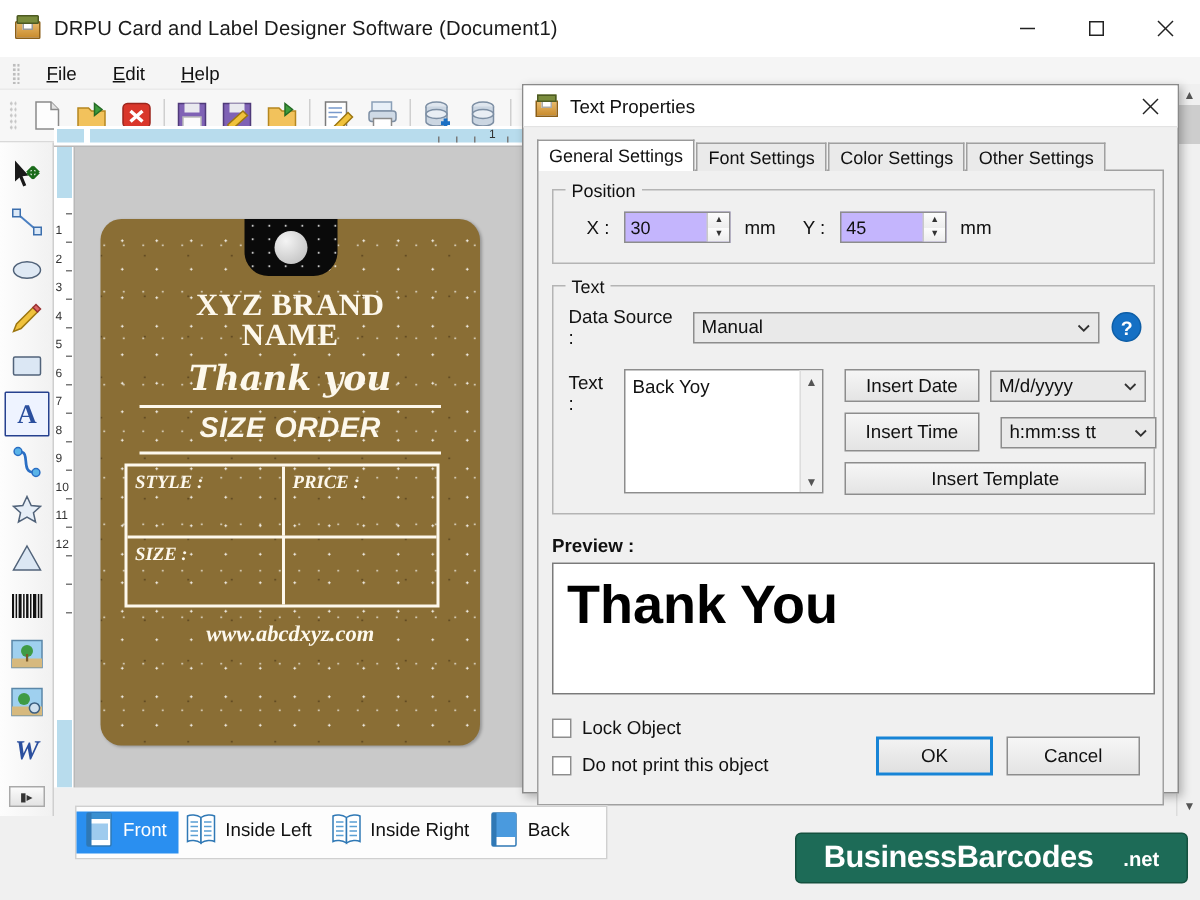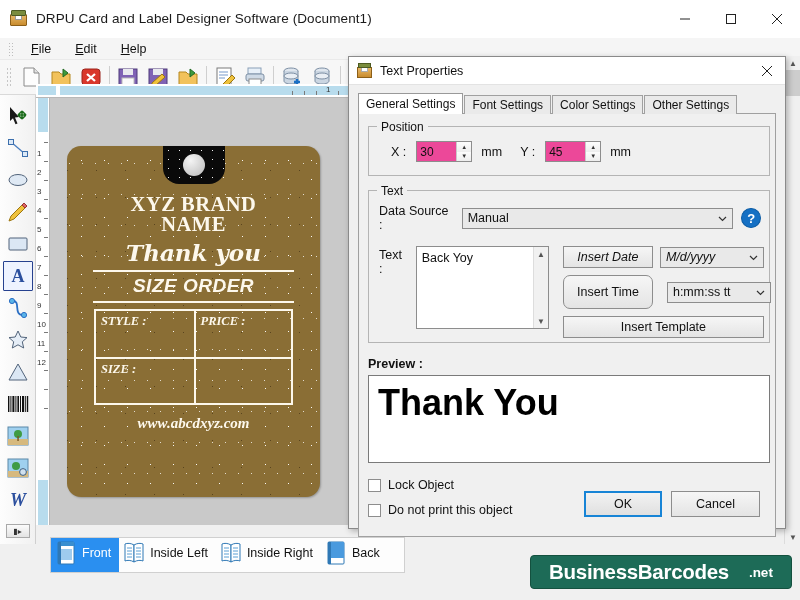--- a/index.html
+++ b/index.html
@@ -112,21 +112,21 @@
     background:radial-gradient(circle at 35% 30%, #f4f4f4, #b9b9b9); }
   .tag-inner { position:absolute; left:0; top:0; width:100%; height:100%;
     padding:0 16px; color:#fdf8ec; text-align:center; }
   .brand { margin-top:48px; font-family:"Liberation Serif", serif; font-weight:bold;
     font-size:20.5px; line-height:20px; letter-spacing:0.5px; }
   .thanks { margin-top:6px; font-family:"DejaVu Serif", serif; font-style:italic; font-weight:bold;
     font-size:23px; line-height:26px; }
   .rule { height:2px; background:#fdf8ec; margin:4px 10px 0 10px; }
   .order { font-family:"Liberation Sans", sans-serif; font-style:italic; font-weight:bold;
     font-size:19px; letter-spacing:0.5px; margin-top:3px; }
-  .fields { margin:6px 11px 0 11px; border:2px solid #fdf8ec; display:grid;
+  .fields { margin:6px 11px 0 0; border:2px solid #fdf8ec; display:grid;
     grid-template-columns:1fr 1fr; }
   .fcell { height:46px; text-align:left; padding:3px 0 0 5px;
     font-family:"Liberation Serif", serif; font-style:italic; font-weight:bold; font-size:12.5px; }
   .fcell.b { border-left:2px solid #fdf8ec; }
   .fcell.r { border-top:2px solid #fdf8ec; }
   .site { margin-top:10px; font-family:"Liberation Serif", serif; font-style:italic;
     font-weight:bold; font-size:15px; }
 
   
   .dialog { position:absolute; left:348px; top:56px; width:438px; height:473px;
@@ -151,21 +151,21 @@
     display:flex; align-items:center; margin-right:1px; }
   .tab.active { background:#ffffff; height:21px; border-color:#999; position:relative; top:0; }
   .tabpage { border:1px solid #a0a0a0; background:#f0f0f0; height:424px;
     margin-top:-1px; position:relative; padding:9px; }
 
   .group { border:1px solid #b4b4b4; position:absolute; }
   .group > .lg { position:absolute; top:-7px; left:8px; background:#f0f0f0;
     padding:0 4px; font-size:12px; color:#111; }
 
   .lbl { font-size:12.5px; color:#111; }
-  .spin { width:56px; height:21px; border:1px solid #8d8d8d; background:#ec4899;
+  .spin { width:71px; height:21px; border:1px solid #8d8d8d; background:#c4b5fd;
      display:inline-flex; align-items:center; position:relative; }
   .spin input { border:none; outline:none; width:38px; height:17px; font-size:12px;
      padding-left:3px; font-family:"Liberation Sans", sans-serif; color:#111; background:transparent;}
   .spin .arrows { position:absolute; right:0; top:0; width:15px; height:19px;
      border-left:1px solid #c9c9c9; display:flex; flex-direction:column; }
   .spin .arrows div { flex:1; display:flex; align-items:center; justify-content:center;
      background:linear-gradient(#fcfcfc,#ededed); font-size:6px; color:#333; }
 
   .combo { height:21px; border:1px solid #8d8d8d; background:#e9e9e9;
      display:flex; align-items:center; padding-left:5px; font-size:12.5px; color:#111;
@@ -191,21 +191,21 @@
   .cbox { width:13px; height:13px; border:1px solid #8d8d8d; background:#fff;
      margin-right:7px; }
 
   .preview { border:1px solid #7a7a7a; background:#fff; position:absolute; }
   .preview .ptext { position:absolute; left:9px; top:6px; font-size:36px;
      font-weight:bold; color:#000; font-family:"Liberation Sans", sans-serif; }
 
   
   .pagebar { position:absolute; left:50px; top:537px; width:355px; height:36px;
      background:#fdfdfd; border:1px solid #d0d0d0; display:flex; align-items:center; }
-  .ptab { height:34px; display:flex; align-items:center; padding:0 8px 4px 4px; }
+  .ptab { height:28px; display:flex; align-items:center; padding:0 8px 4px 4px; }
   .ptab.active { background:#2a8ff0; color:#fff; }
   .ptab .lab { font-size:12.5px; margin-left:5px; color:#111; }
   .ptab.active .lab { color:#fff; }
   .bookicon { width:22px; height:24px; }
 
   .statusbar { position:absolute; left:0; top:573px; width:800px; height:27px;
      background:#f0f0f0; }
   .brandbadge { position:absolute; left:530px; top:555px; width:262px; height:34px;
      background:#1d6b57; border:1px solid #14513f; border-radius:4px;
      display:flex; align-items:center; justify-content:center; }
@@ -591,33 +591,33 @@
             <span class="lbl" style="margin-top:2px;">Text :</span>
             <span class="ta" style="margin-left:8px; width:139px; height:83px; display:inline-block;">
               <span class="content">Back Yoy</span>
               <span class="sb">
                 <span class="up">▲</span>
                 <span class="dn">▼</span>
               </span>
             </span>
 
             <span style="margin-left:14px; display:inline-block;">
-              <span style="display:flex; align-items:center;font-style:italic;">
+              <span style="display:flex; align-items:center;">
                 <span class="btn" style="width:90px; height:22px;">
                     <span>Insert Date</span>
                   </span>
                 <span class="combo" style="margin-left:7px; width:104px;">
                   <span>M/d/yyyy</span>
                   <span class="chev"><svg width="11" height="11" viewBox="0 0 11 11">
                         <path d="M2 4l3.5 3.5L9 4" fill="none" stroke="#333" stroke-width="1.2"></path>
                       </svg></span>
                 </span>
               </span>
               <span style="display:flex; align-items:center; margin-top:7px;">
-                <span class="btn" style="width:90px; height:34px;border-radius:7px;">
+                <span class="btn" style="width:90px; height:26px;">
                     <span>Insert Time</span>
                   </span>
                 <span class="combo" style="margin-left:14px; width:104px;">
                   <span>h:mm:ss tt</span>
                   <span class="chev"><svg width="11" height="11" viewBox="0 0 11 11">
                         <path d="M2 4l3.5 3.5L9 4" fill="none" stroke="#333" stroke-width="1.2"></path>
                       </svg></span>
                 </span>
               </span>
               <span class="btn" style="width:201px; height:22px; margin-top:7px;">

